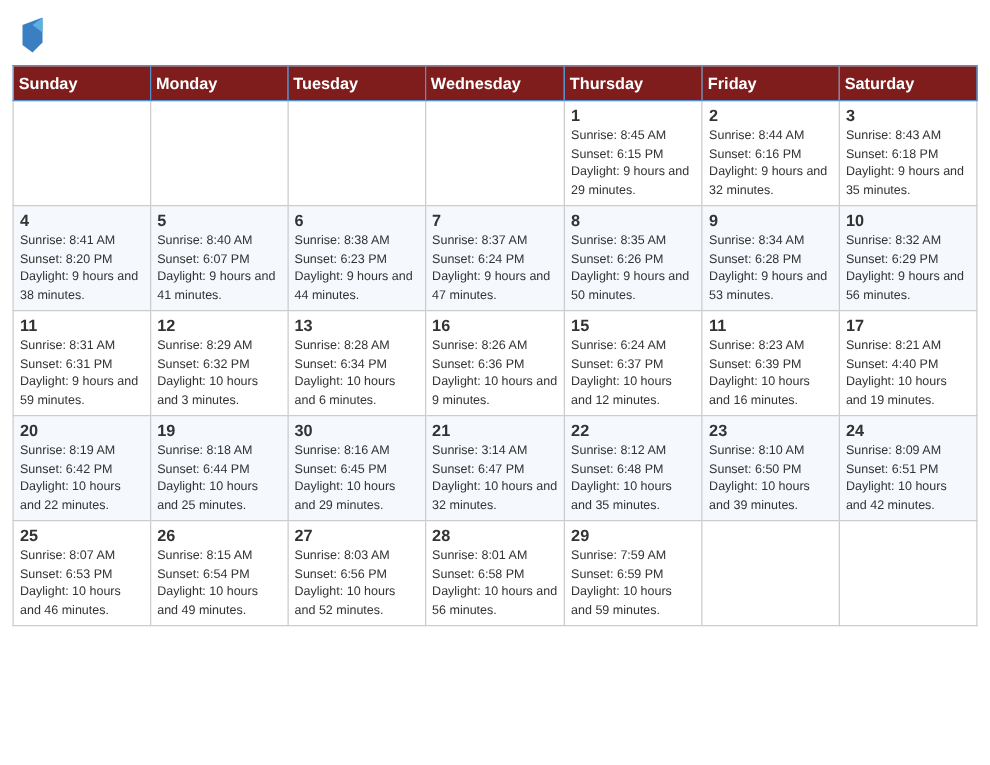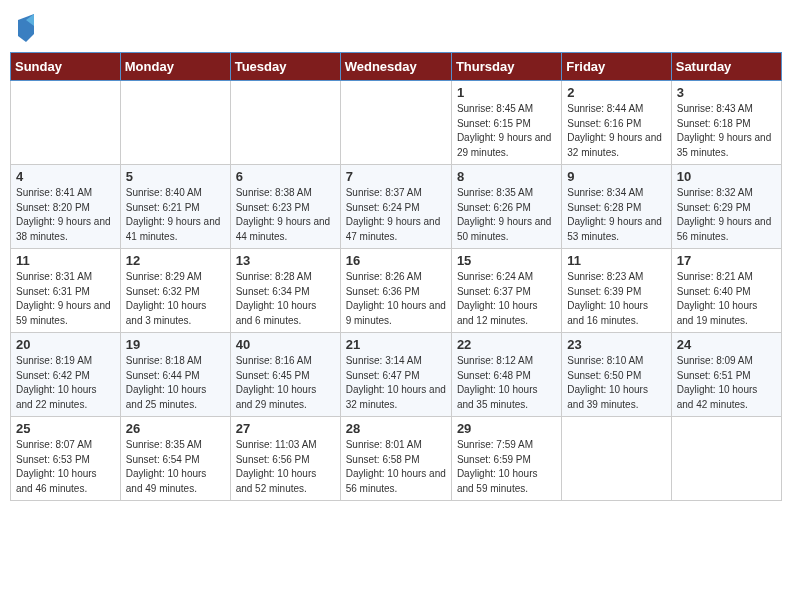--- a/index.html
+++ b/index.html
@@ -157,21 +157,21 @@
       <tr>
         <td>
           <span class="day-number">4</span>
           <div class="day-info">Sunrise: 8:41 AM
 Sunset: 8:20 PM
 Daylight: 9 hours and 38 minutes.</div>
         </td>
         <td>
           <span class="day-number">5</span>
           <div class="day-info">Sunrise: 8:40 AM
-Sunset: 6:21 PM
+Sunset: 6:07 PM
 Daylight: 9 hours and 41 minutes.</div>
         </td>
         <td>
           <span class="day-number">6</span>
           <div class="day-info">Sunrise: 8:38 AM
 Sunset: 6:23 PM
 Daylight: 9 hours and 44 minutes.</div>
         </td>
         <td>
           <span class="day-number">7</span>
@@ -231,39 +231,39 @@
         </td>
         <td>
           <span class="day-number">11</span>
           <div class="day-info">Sunrise: 8:23 AM
 Sunset: 6:39 PM
 Daylight: 10 hours and 16 minutes.</div>
         </td>
         <td>
           <span class="day-number">17</span>
           <div class="day-info">Sunrise: 8:21 AM
-Sunset: 6:40 PM
+Sunset: 4:40 PM
 Daylight: 10 hours and 19 minutes.</div>
         </td>
       </tr>
       <tr>
         <td>
           <span class="day-number">20</span>
           <div class="day-info">Sunrise: 8:19 AM
 Sunset: 6:42 PM
 Daylight: 10 hours and 22 minutes.</div>
         </td>
         <td>
           <span class="day-number">19</span>
           <div class="day-info">Sunrise: 8:18 AM
 Sunset: 6:44 PM
 Daylight: 10 hours and 25 minutes.</div>
         </td>
         <td>
-          <span class="day-number">40</span>
+          <span class="day-number">30</span>
           <div class="day-info">Sunrise: 8:16 AM
 Sunset: 6:45 PM
 Daylight: 10 hours and 29 minutes.</div>
         </td>
         <td>
           <span class="day-number">21</span>
           <div class="day-info">Sunrise: 3:14 AM
 Sunset: 6:47 PM
 Daylight: 10 hours and 32 minutes.</div>
         </td>
@@ -288,27 +288,27 @@
       </tr>
       <tr>
         <td>
           <span class="day-number">25</span>
           <div class="day-info">Sunrise: 8:07 AM
 Sunset: 6:53 PM
 Daylight: 10 hours and 46 minutes.</div>
         </td>
         <td>
           <span class="day-number">26</span>
-          <div class="day-info">Sunrise: 8:35 AM
+          <div class="day-info">Sunrise: 8:15 AM
 Sunset: 6:54 PM
 Daylight: 10 hours and 49 minutes.</div>
         </td>
         <td>
           <span class="day-number">27</span>
-          <div class="day-info">Sunrise: 11:03 AM
+          <div class="day-info">Sunrise: 8:03 AM
 Sunset: 6:56 PM
 Daylight: 10 hours and 52 minutes.</div>
         </td>
         <td>
           <span class="day-number">28</span>
           <div class="day-info">Sunrise: 8:01 AM
 Sunset: 6:58 PM
 Daylight: 10 hours and 56 minutes.</div>
         </td>
         <td>

